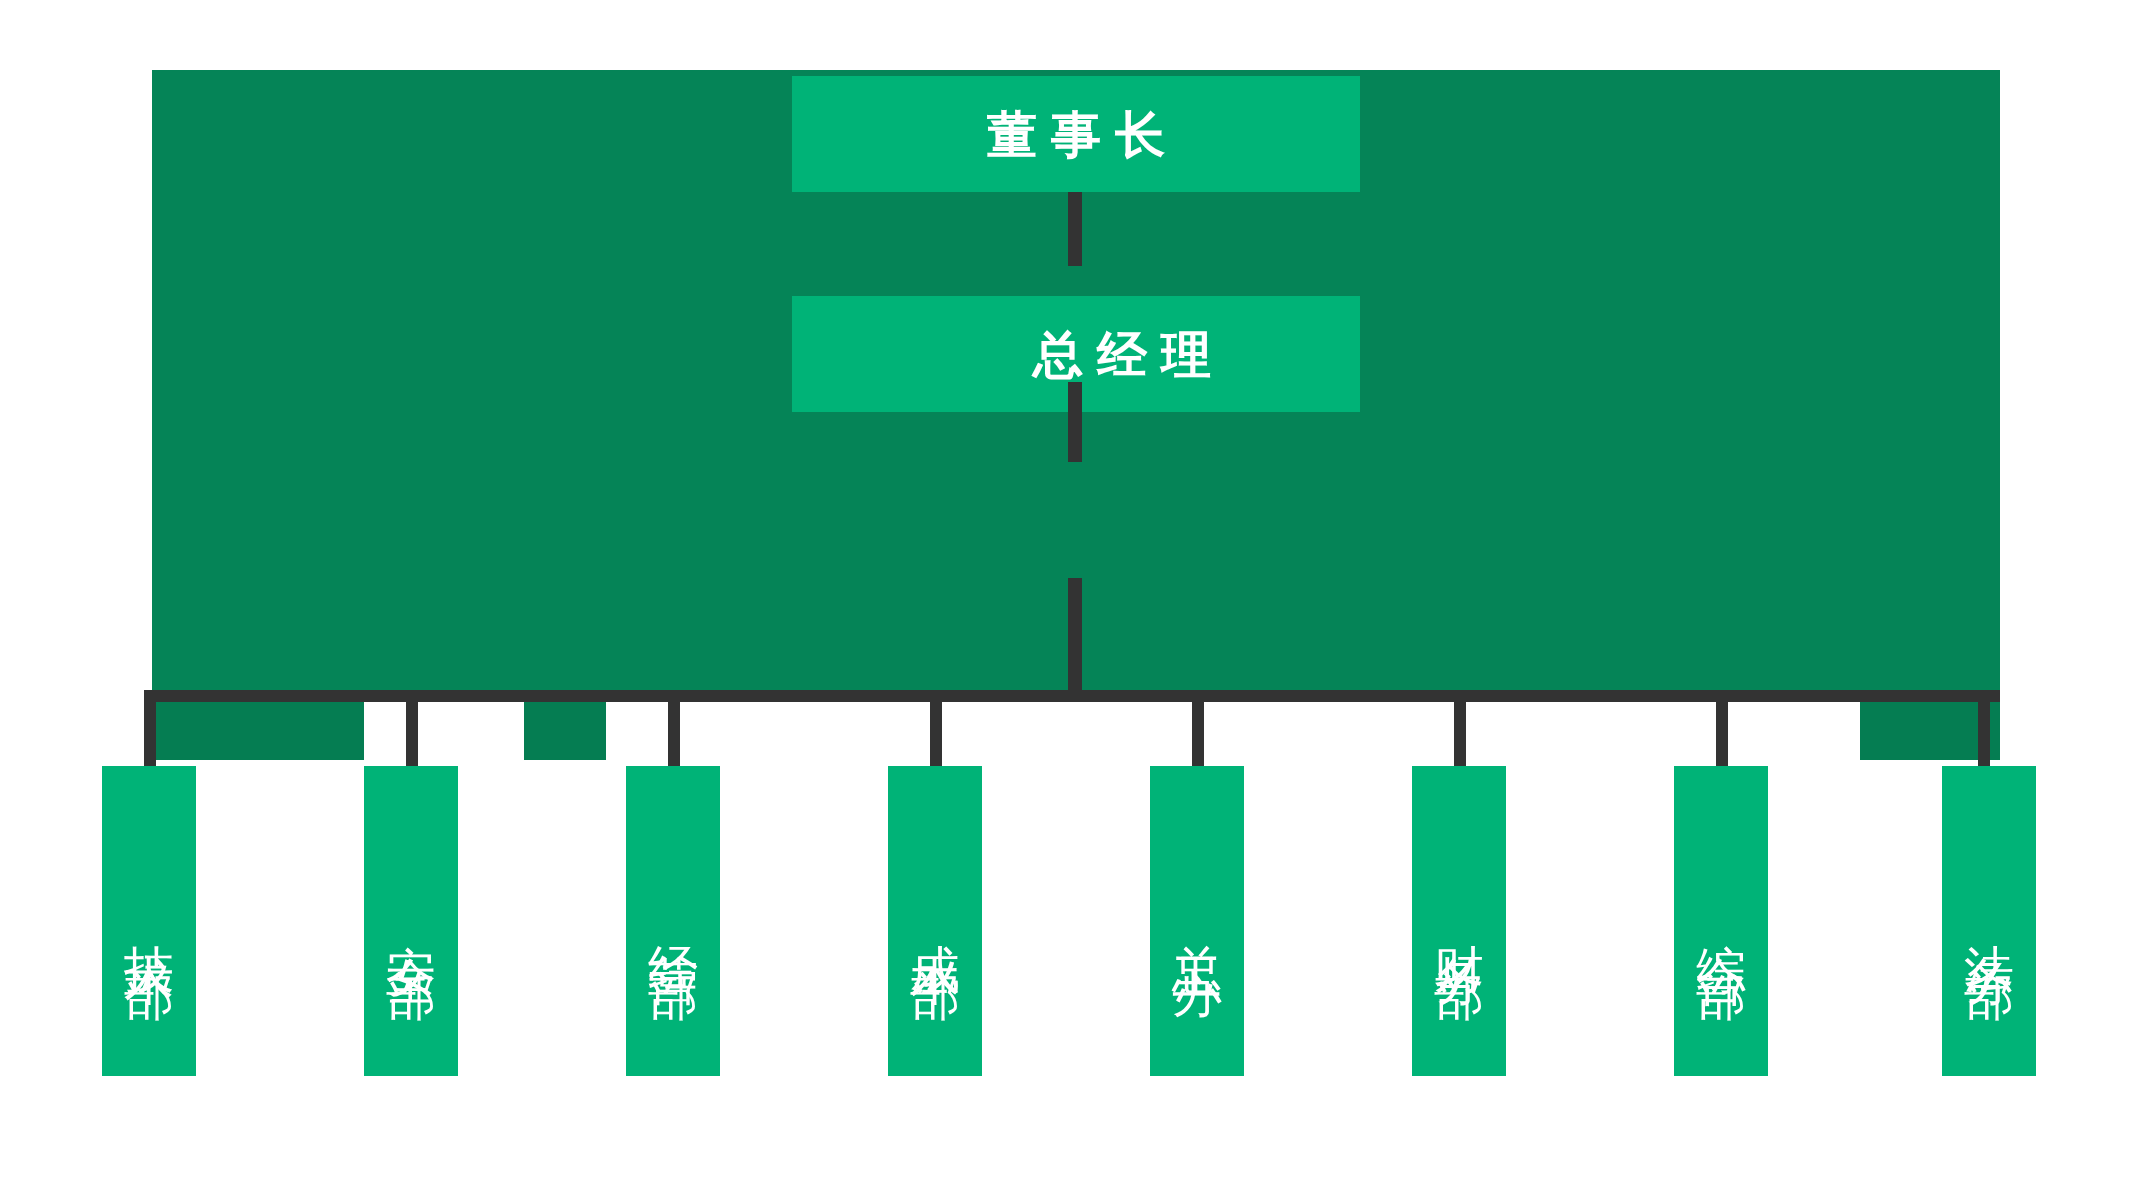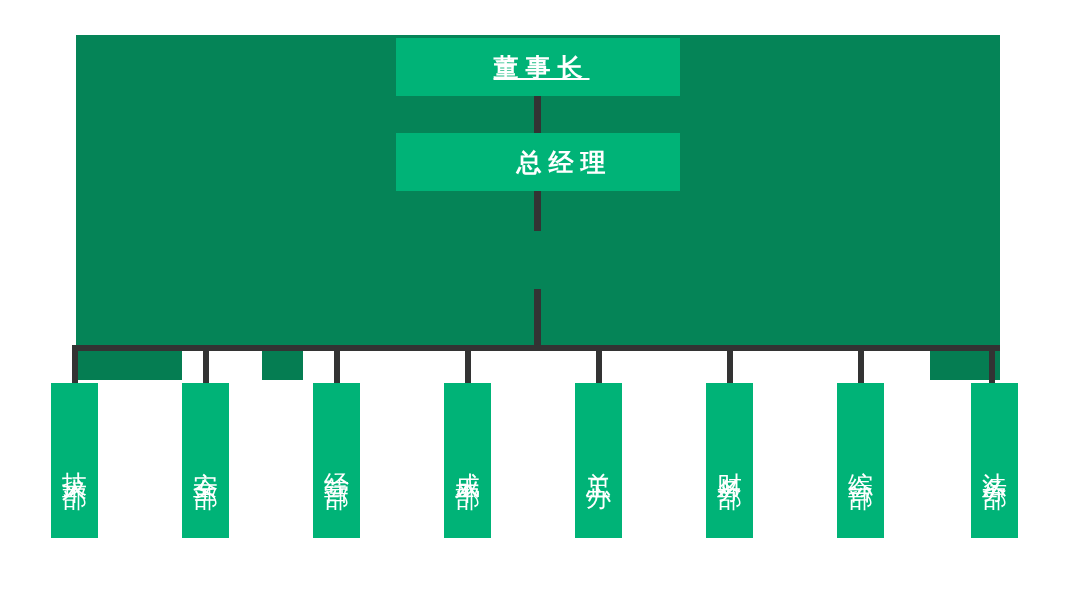--- a/index.html
+++ b/index.html
@@ -49,22 +49,22 @@
     color: #ffffff;
     display: flex;
     align-items: center;
     justify-content: center;
     font-size: 25px;
     font-weight: bold;
     letter-spacing: 7px;
     text-indent: 7px;
     box-sizing: border-box;
   }
-  .exec-box.lvl-1 { top: 38px; text-decoration: underline; }
-  .exec-box.lvl-2 { top: 133px; padding-left: 46px; }
+  .exec-box.lvl-1 { top: 38px; }
+  .exec-box.lvl-2 { top: 148px; padding-left: 46px; }
   .exec-box.lvl-3 { top: 231px; }
 
   
   .v-link {
     position: absolute;
     left: 534px;
     width: 7px;
     background: #333333;
   }
   .v-link.link-1 { top: 96px;  height: 37px; }

